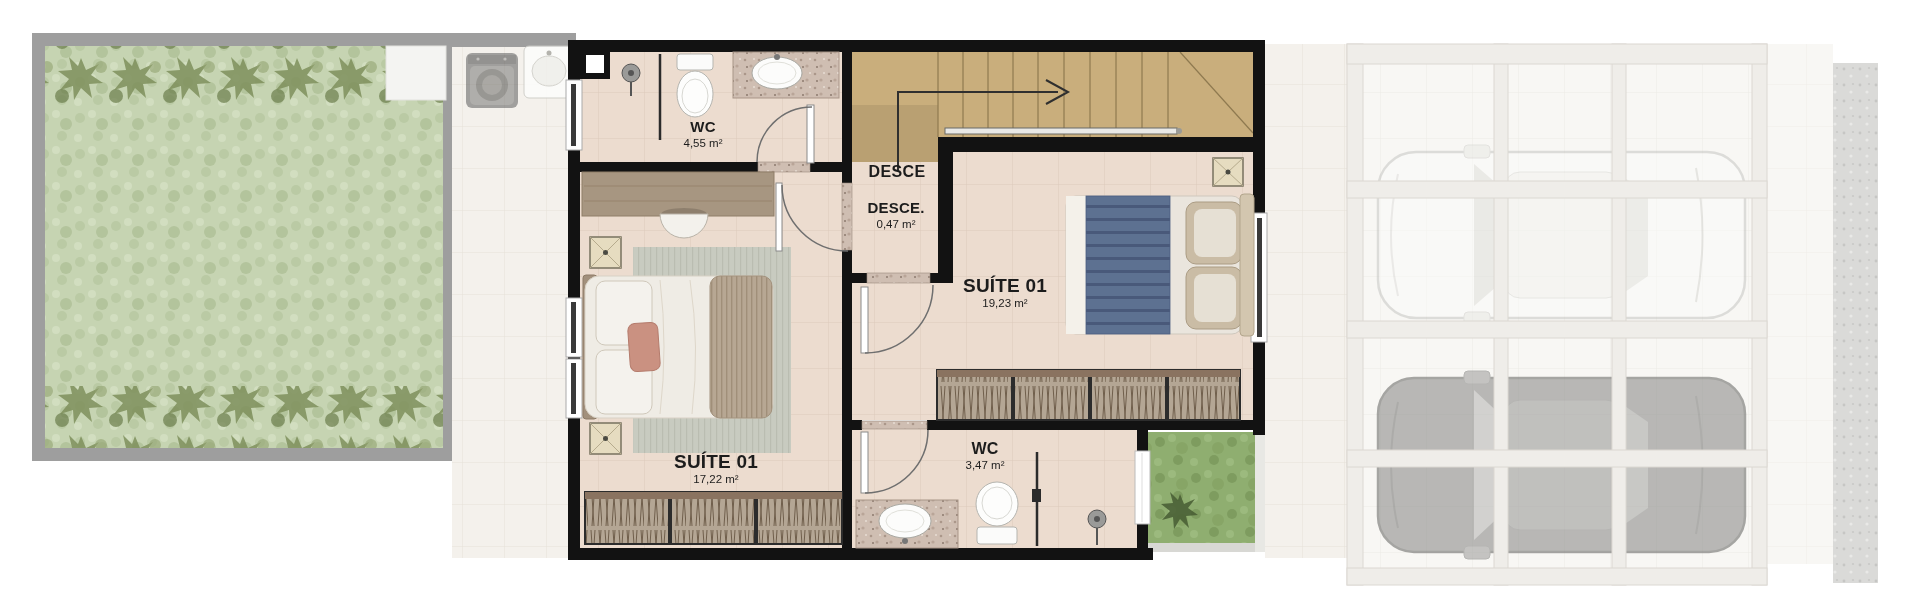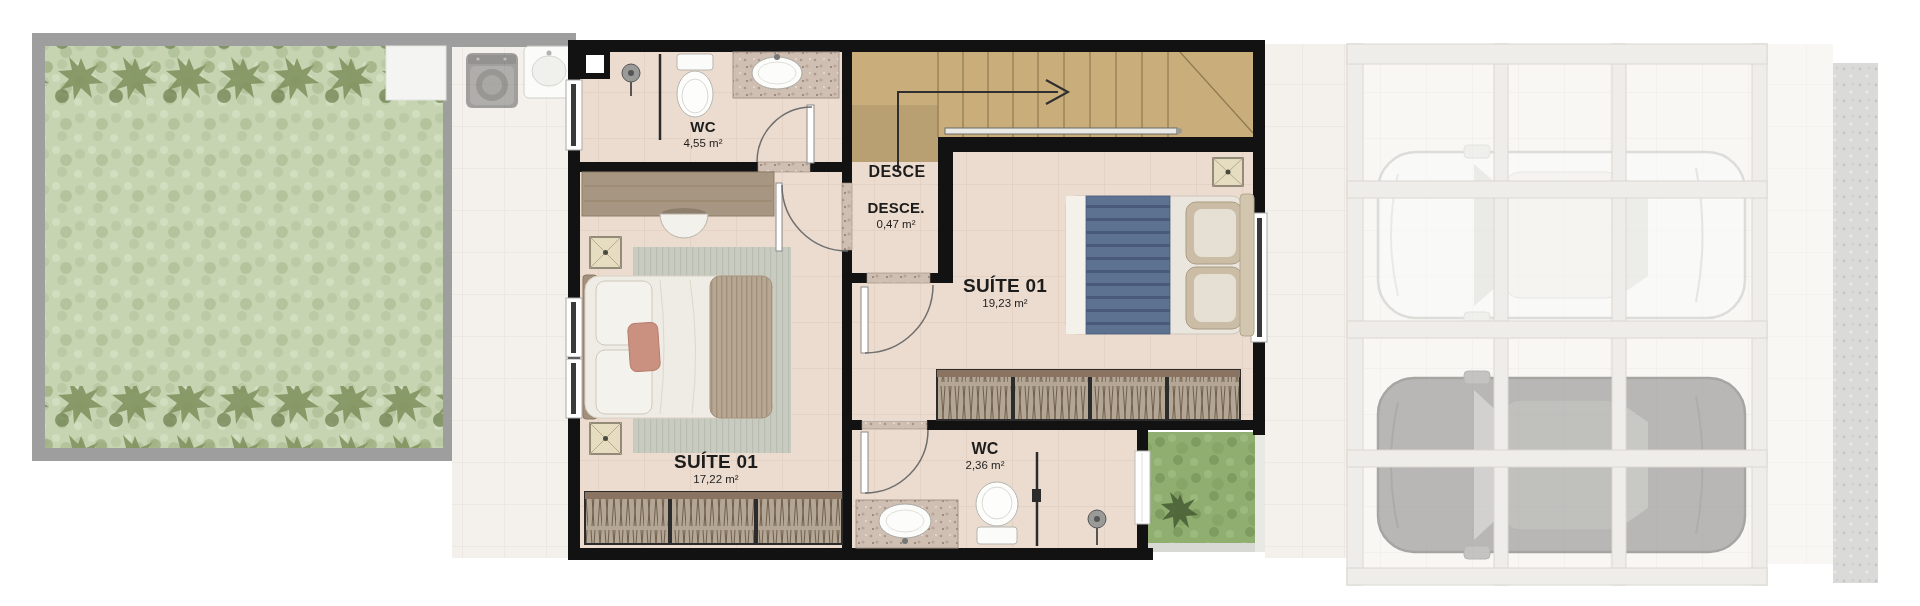--- a/index.html
+++ b/index.html
@@ -368,16 +368,16 @@
   <div class="lbl" style="left:1005px;top:293px">
     <div class="nm sz17">SUÍTE 01</div>
     <div class="ar">19,23 m²</div>
   </div>
   <div class="lbl" style="left:716px;top:469px">
     <div class="nm sz17">SUÍTE 01</div>
     <div class="ar">17,22 m²</div>
   </div>
   <div class="lbl" style="left:985px;top:456px">
     <div class="nm sz16">WC</div>
-    <div class="ar">2,36 m²</div>
+    <div class="ar">3,47 m²</div>
   </div>
 </div>
 </div>
 
 </body></html>

